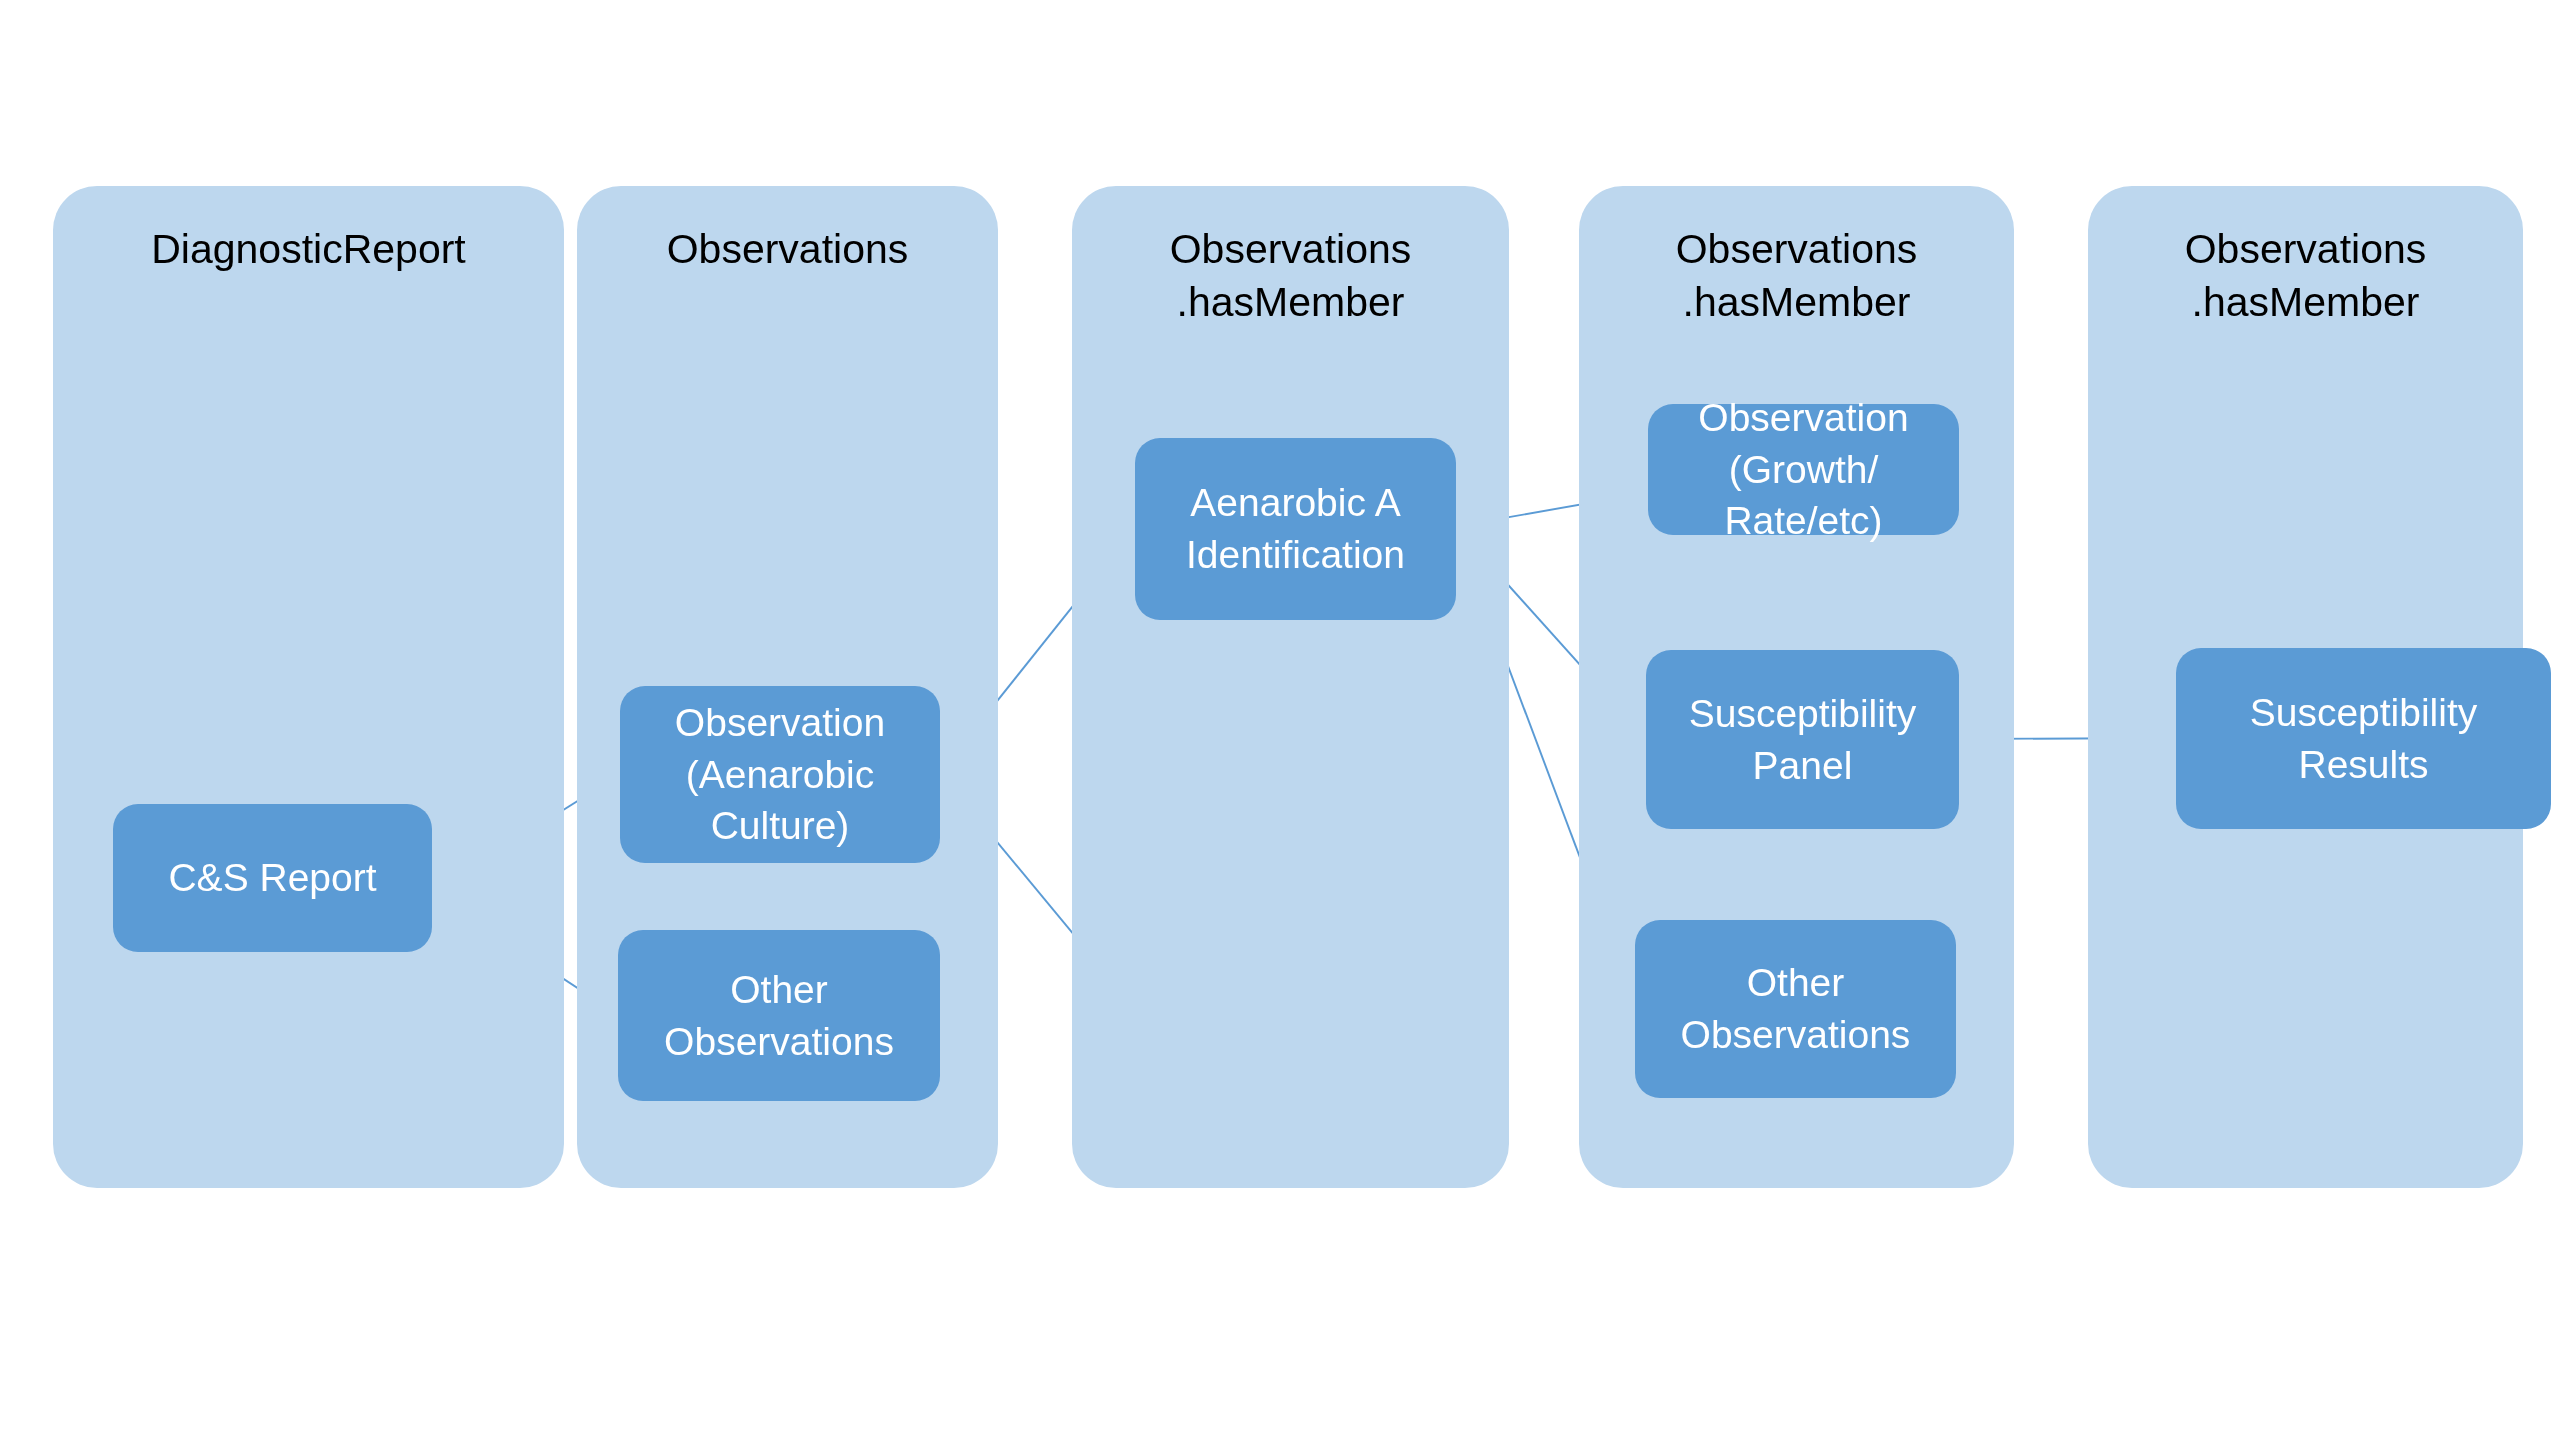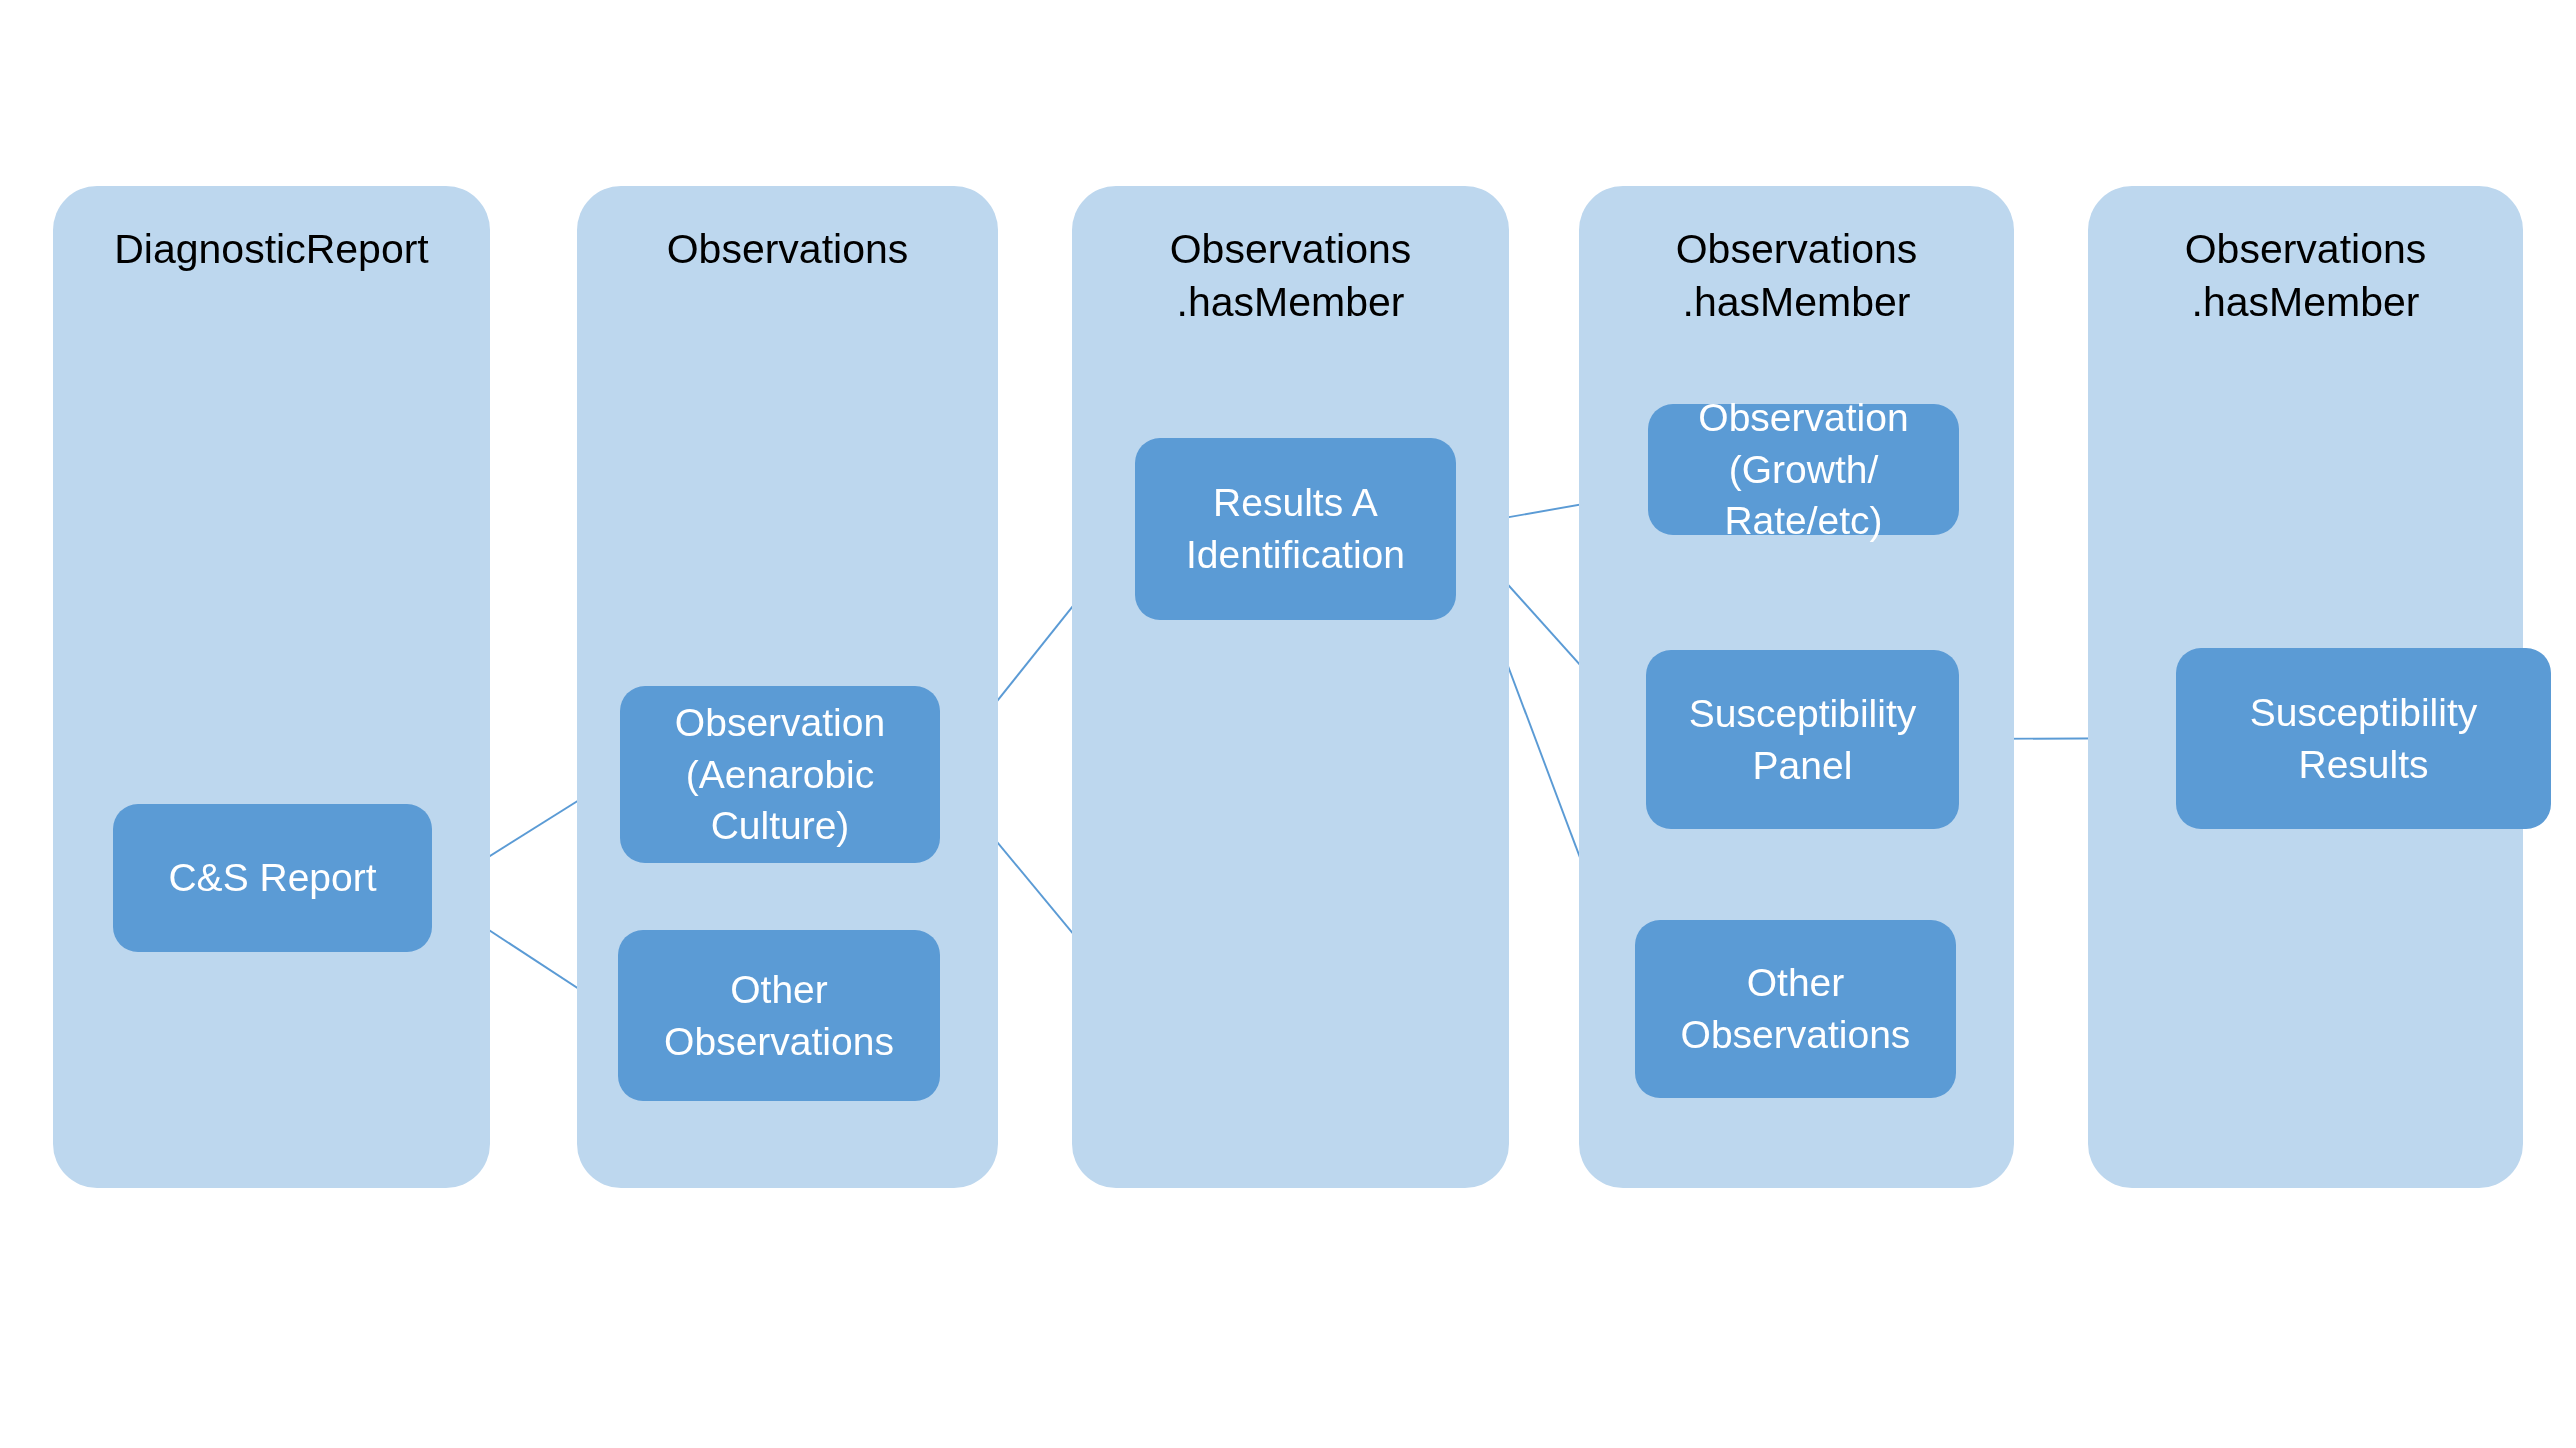--- a/index.html
+++ b/index.html
@@ -15,21 +15,21 @@
     font-family: "Liberation Sans", sans-serif;
     overflow: hidden;
   }
   .column {
     position: absolute;
     top: 186px;
     height: 1002px;
     background: #BDD7EE;
     border-radius: 44px;
   }
-  .col-1 { left: 53px;   width: 437px; }
+  .col-1 { left: 53px;   width: 511px; }
   .col-2 { left: 577px;  width: 421px; }
   .col-3 { left: 1072px; width: 437px; }
   .col-4 { left: 1579px; width: 435px; }
   .col-5 { left: 2088px; width: 435px; }
   .col-title {
     padding-top: 37px;
     text-align: center;
     color: #000000;
     font-size: 41px;
     line-height: 1.3;
@@ -128,21 +128,21 @@
 
   <div class="node n-aenarobic">
     <span class="node-label">Observation (Aenarobic Culture)</span>
   </div>
 
   <div class="node n-other-obs-2">
     <span class="node-label">Other Observations</span>
   </div>
 
   <div class="node n-organism-a">
-    <span class="node-label">Results A Identification</span>
+    <span class="node-label">Aenarobic A Identification</span>
   </div>
 
 
   <div class="node n-growth">
     <span class="node-label">Observation (Growth/ Rate/etc)</span>
   </div>
 
   <div class="node n-suscep-panel">
     <span class="node-label">Susceptibility Panel</span>
   </div>

